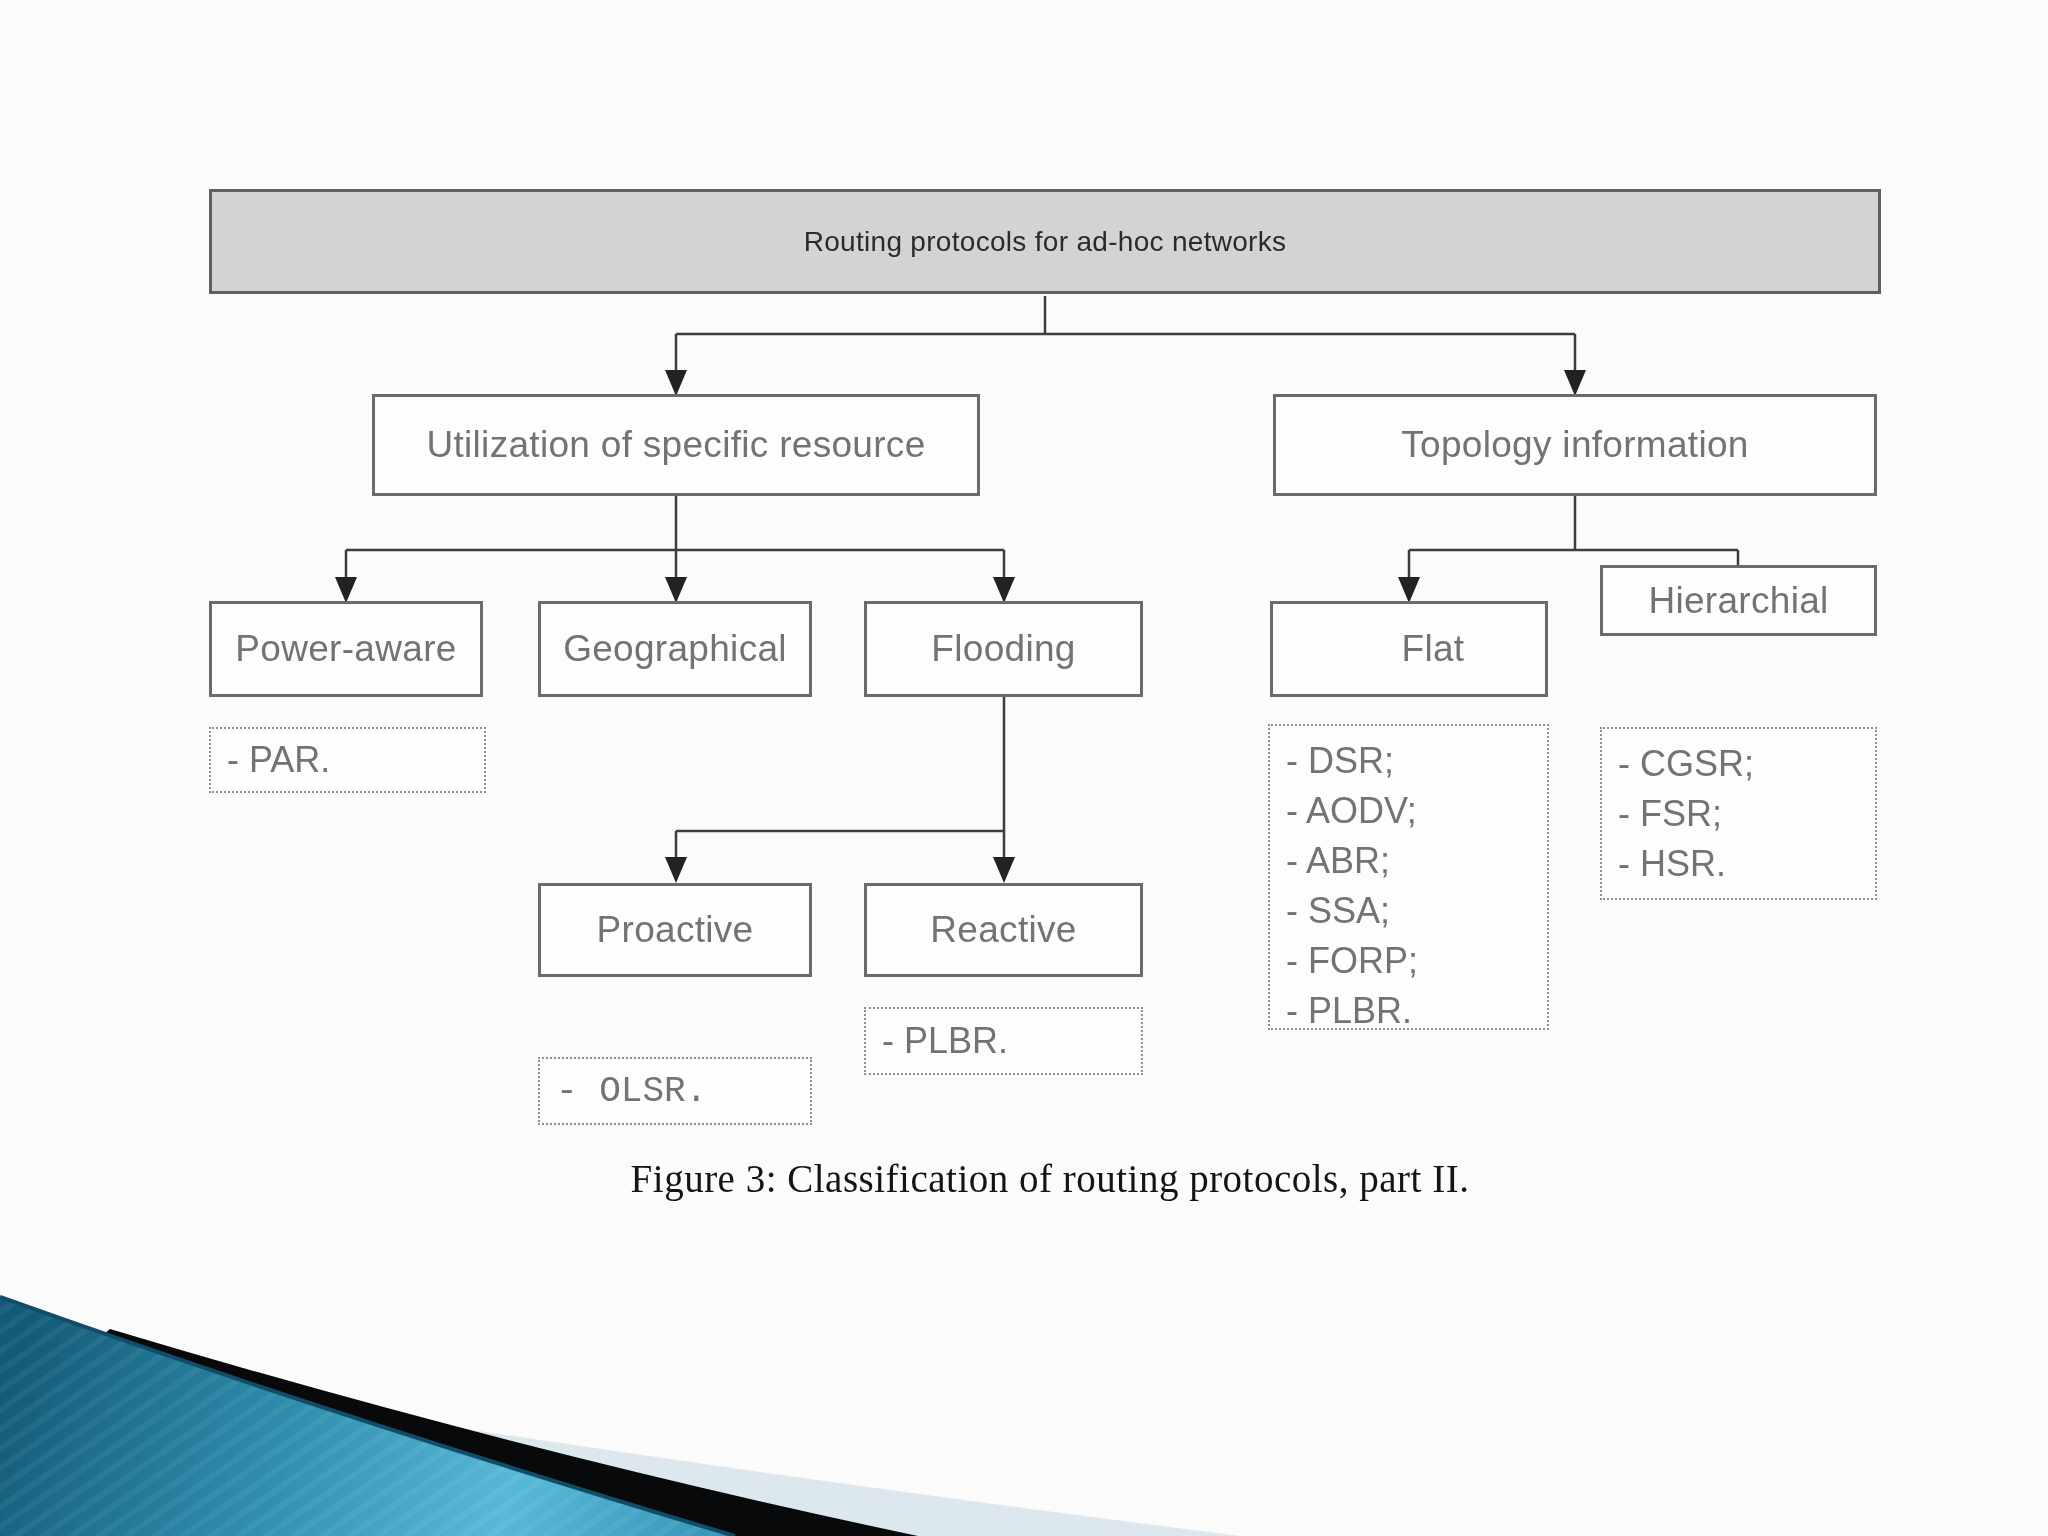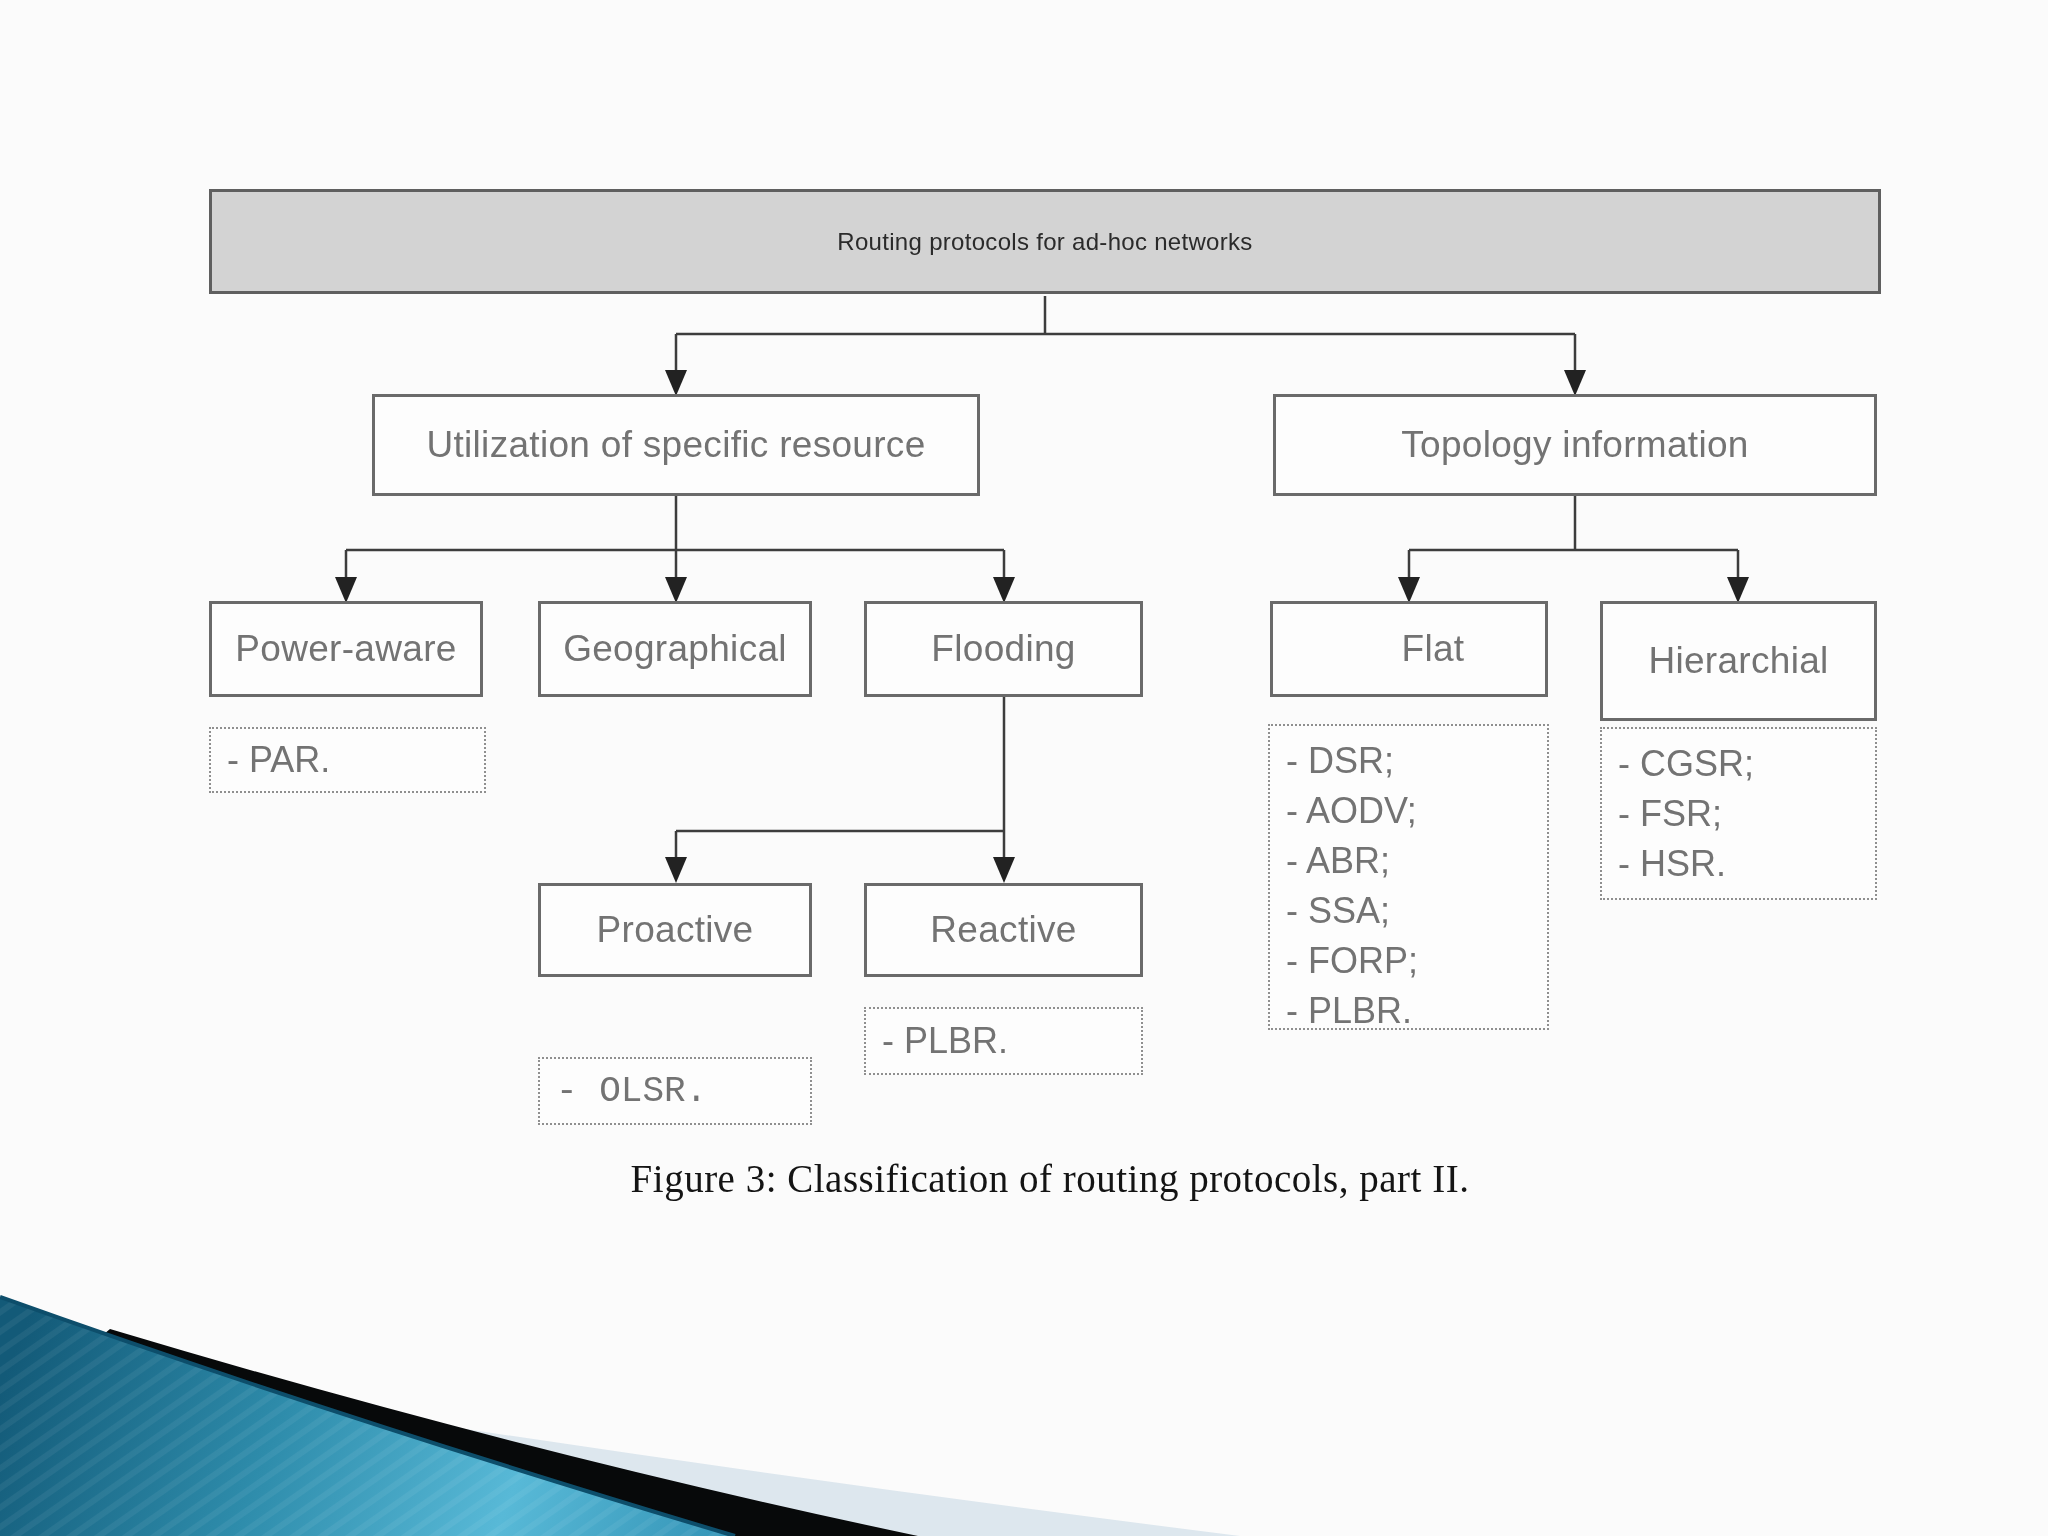--- a/index.html
+++ b/index.html
@@ -20,21 +20,21 @@
     border: 3px solid #6a6a6a;
     display: flex;
     align-items: center;
     justify-content: center;
     font-size: 37px;
     letter-spacing: 0.3px;
   }
   .node.root {
     background: #d3d3d3;
     border: 3px solid #5f5f5f;
-    font-size: 24px;
+    font-size: 28px;
     color: #2b2b2b;
   }
   .dotted {
     background: #fdfdfd;
     border: 2px dotted #8f8f8f;
     font-size: 36px;
   }
   .dotted.single { display: flex; align-items: center; padding-left: 16px; }
   .dotted.list { padding: 10px 0 0 16px; }
   .dotted.list div { line-height: 50px; }
@@ -102,21 +102,21 @@
 
   <div class="node root" style="left:209px; top:189px; width:1672px; height:105px;">Routing protocols for ad-hoc networks</div>
 
   <div class="node" style="left:372px; top:394px; width:608px; height:102px;">Utilization of specific resource</div>
   <div class="node" style="left:1273px; top:394px; width:604px; height:102px;">Topology information</div>
 
   <div class="node" style="left:209px; top:601px; width:274px; height:96px;">Power-aware</div>
   <div class="node" style="left:538px; top:601px; width:274px; height:96px;">Geographical</div>
   <div class="node" style="left:864px; top:601px; width:279px; height:96px;">Flooding</div>
   <div class="node" style="left:1270px; top:601px; width:278px; height:96px;padding-left:48px;">Flat</div>
-  <div class="node" style="left:1600px; top:601px; width:277px; height:120px;">Hierarchial</div>
+  <div class="node" style="left:1600px; top:565px; width:277px; height:71px;">Hierarchial</div>
 
   <div class="dotted single" style="left:209px; top:727px; width:277px; height:66px;">
     <div>- PAR.</div>
   </div>
   <div class="dotted list" style="left:1268px; top:724px; width:281px; height:306px;">
     <div>- DSR;</div>
     <div>- AODV;</div>
     <div>- ABR;</div>
     <div>- SSA;</div>
     <div>- FORP;</div>

